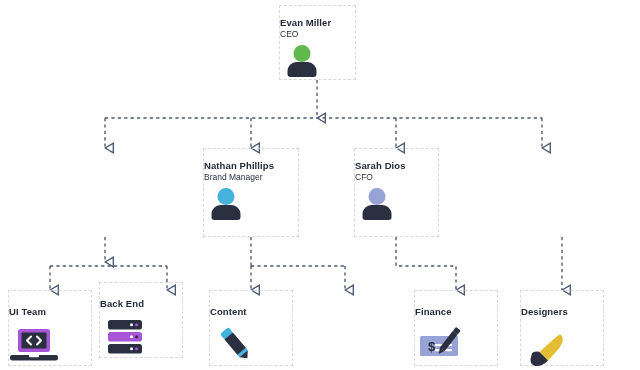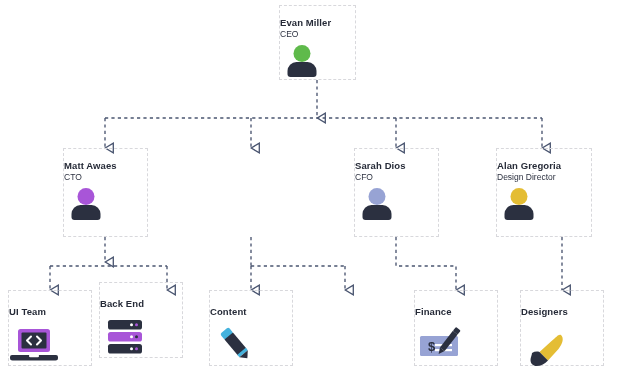--- a/index.html
+++ b/index.html
@@ -133,47 +133,39 @@
 
   <div class="node person-node" style="left:279px; top:5px; width:77px; height:75px;">
     <div class="node-title">Evan Miller</div>
     <div class="node-subtitle">CEO</div>
     <div class="avatar">
       <div class="head" style="background:#5fba4b;"></div>
       <div class="body"></div>
     </div>
   </div>
 
-  <div class="node person-node" style="left:63px; top:148px; width:85px; height:89px;">
-    <div class="node-title">Matt Awaes</div>
-    <div class="node-subtitle">CTO</div>
+
+  <div class="node person-node" style="left:203px; top:148px; width:96px; height:89px;">
+    <div class="node-title">Nathan Phillips</div>
+    <div class="node-subtitle">Brand Manager</div>
     <div class="avatar">
-      <div class="head" style="background:#a855d8;"></div>
+      <div class="head" style="background:#44b2dd;"></div>
       <div class="body"></div>
     </div>
   </div>
-
 
   <div class="node person-node" style="left:354px; top:148px; width:85px; height:89px;">
     <div class="node-title">Sarah Dios</div>
     <div class="node-subtitle">CFO</div>
     <div class="avatar">
       <div class="head" style="background:#97a3d4;"></div>
       <div class="body"></div>
     </div>
   </div>
 
-  <div class="node person-node" style="left:496px; top:148px; width:96px; height:89px;">
-    <div class="node-title">Alan Gregoria</div>
-    <div class="node-subtitle">Design Director</div>
-    <div class="avatar">
-      <div class="head" style="background:#e4bd34;"></div>
-      <div class="body"></div>
-    </div>
-  </div>
 
   <div class="node leaf-node" style="left:8px; top:290px; width:84px; height:76px;">
     <div class="node-title">UI Team</div>
     <div class="leaf-icon">
       <svg viewBox="0 0 50 40" width="50" height="40">
         <rect x="9" y="4" width="32" height="23" rx="2.5" fill="#a855d8"></rect>
         <rect x="12.5" y="7.5" width="25" height="16" rx="1" fill="#2b3040"></rect>
         <path d="M22 11.5 L18 15.5 L22 19.5" stroke="#ffffff" stroke-width="2" fill="none" stroke-linecap="round" stroke-linejoin="round"></path>
         <path d="M28 11.5 L32 15.5 L28 19.5" stroke="#ffffff" stroke-width="2" fill="none" stroke-linecap="round" stroke-linejoin="round"></path>
         <path d="M3 30 H47 a2 2 0 0 1 2 2 v1 a2.5 2.5 0 0 1 -2.5 2.5 H3.5 A2.5 2.5 0 0 1 1 33 v-1 a2 2 0 0 1 2 -2 Z" fill="#2b3040"></path>

